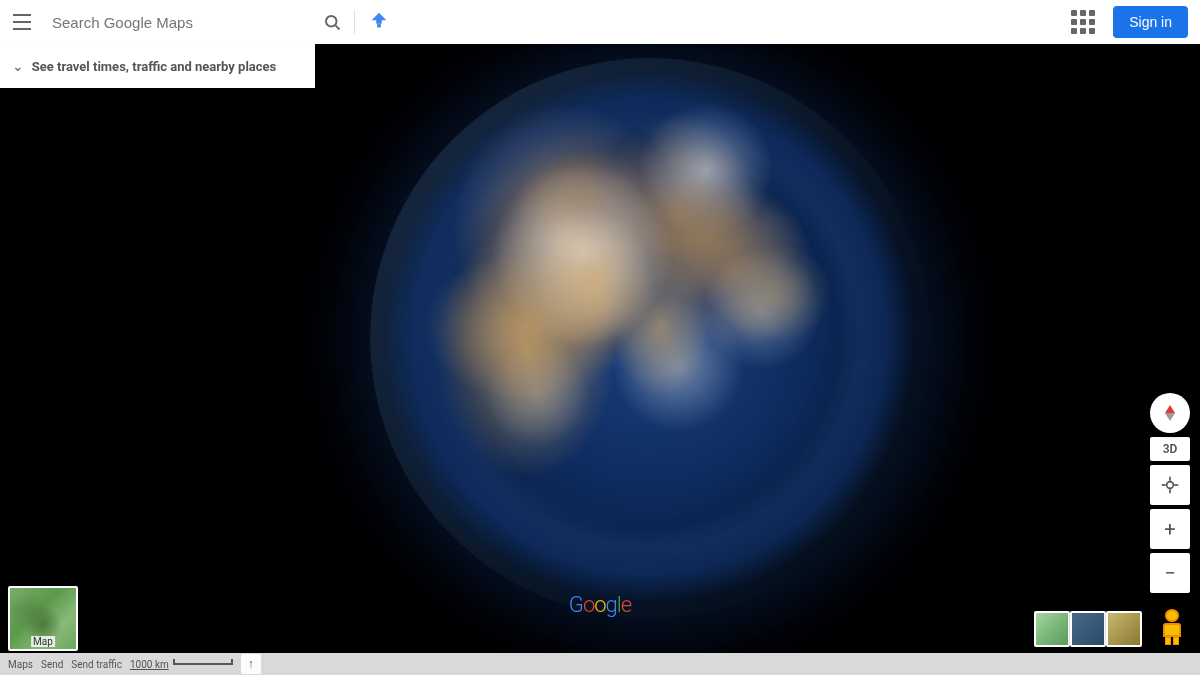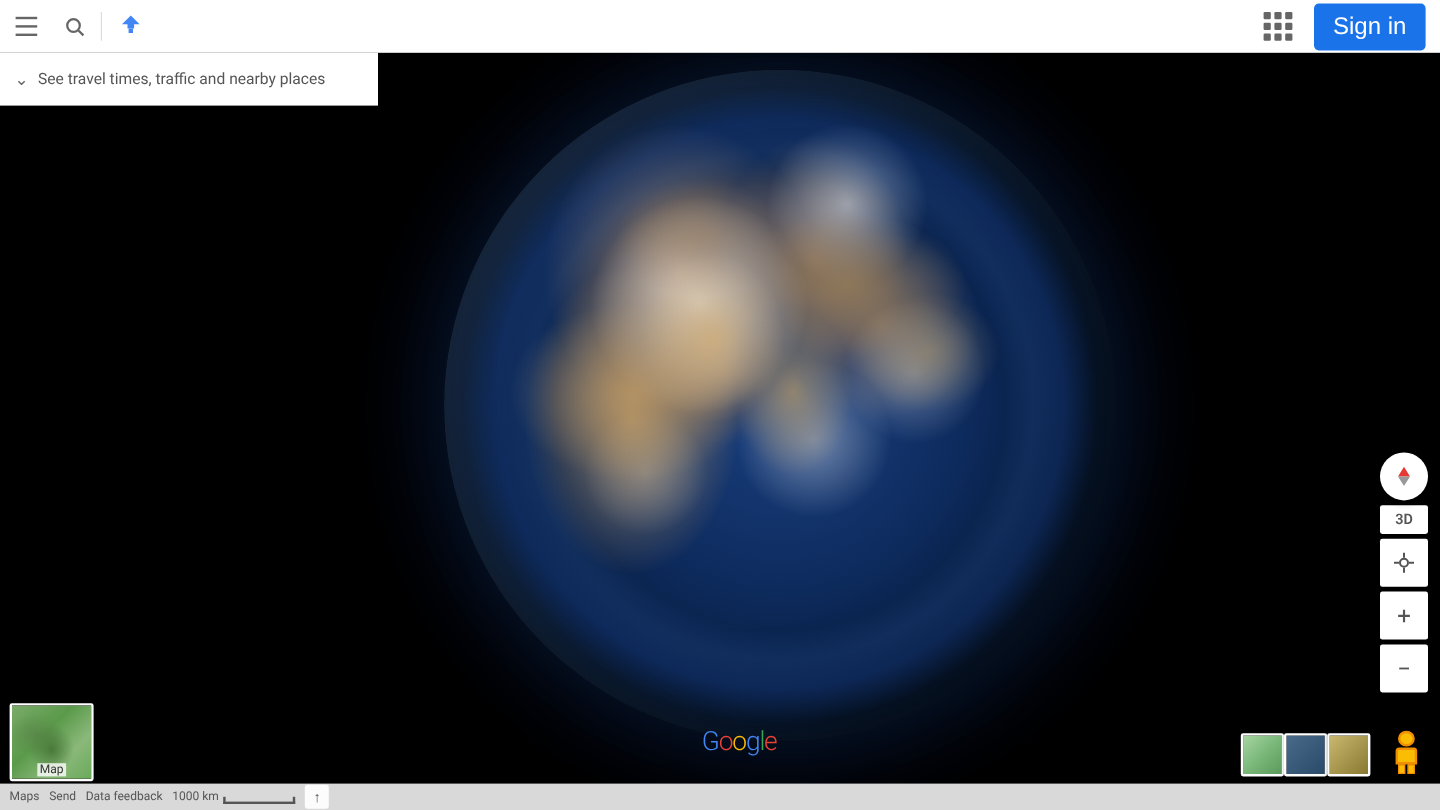--- a/index.html
+++ b/index.html
@@ -194,21 +194,21 @@
       background: #666;
       border-radius: 1px;
     }
 
     #sign-in-btn {
       background: #1a73e8;
       color: #fff;
       border: none;
       border-radius: 4px;
       padding: 8px 16px;
-      font-size: 20px;
+      font-size: 14px;
       font-weight: 500;
       cursor: pointer;
     }
 
     
     #explore-bar {
       position: absolute;
       top: 44px;
       left: 0;
       width: 315px;
@@ -224,20 +224,21 @@
 
     #chevron-icon {
       color: #666;
       font-size: 14px;
       cursor: pointer;
     }
 
     #explore-text {
       font-size: 13px;
       color: #555;
+      font-weight: bold;
     }
 
     
     #map-thumbnail {
       position: absolute;
       bottom: 24px;
       left: 8px;
       width: 70px;
       height: 65px;
       background: #8fba7a;
@@ -267,21 +268,21 @@
       color: #333;
       white-space: nowrap;
       background: rgba(255,255,255,0.8);
       padding: 0 2px;
     }
 
     
     #right-controls {
       position: absolute;
       right: 10px;
-      bottom: 98px;
+      bottom: 82px;
       display: flex;
       flex-direction: column;
       align-items: center;
       gap: 4px;
       z-index: 10;
     }
 
     
     #compass {
       width: 40px;
@@ -423,25 +424,24 @@
     .pegman-leg {
       width: 6px;
       height: 8px;
       background: #fbbc04;
       border: 1px solid #f09000;
     }
 
     
     #google-logo {
       position: absolute;
-      bottom: 44px;
+      bottom: 58px;
       left: 50%;
       transform: translateX(-50%);
       z-index: 10;
-      margin-left: 16px;
     }
 
     .google-logo-text {
       font-size: 22px;
       font-weight: 300;
       letter-spacing: -1px;
     }
 
     .g-blue { color: #4285f4; }
     .g-red { color: #ea4335; }
@@ -472,24 +472,25 @@
     }
 
     .attr-link {
       color: #555;
       cursor: pointer;
       text-decoration: none;
     }
 
     #scale-bar {
       display: flex;
-      align-items: flex-end;
+      align-items: flex-start;
       gap: 4px;
       font-size: 10px;
       color: #555;
+      text-decoration: underline;
     }
 
     .scale-line {
       width: 60px;
       height: 6px;
       border: 2px solid #555;
       border-top: none;
       position: relative;
     }
 
@@ -515,20 +516,23 @@
 
 <div id="header">
   <div id="menu-btn">
     <div class="hamburger">
       <span></span>
         <span></span>
         <span></span>
     </div>
   </div>
 
+  <div id="search-box">
+    <input id="search-input" type="text" placeholder="Search Google Maps" style="">
+  </div>
 
   <div id="search-icon-btn">
     <svg width="18" height="18" viewBox="0 0 24 24" fill="none" stroke="#666" stroke-width="2.5">
       <circle cx="11" cy="11" r="7"></circle>
       <line x1="16.5" y1="16.5" x2="22" y2="22"></line>
     </svg>
   </div>
 
   <div id="divider"></div>
 
@@ -604,19 +608,19 @@
 
 <div id="map-type-controls">
   <div class="map-layer-btn layer-default"></div>
   <div class="map-layer-btn layer-satellite"></div>
   <div class="map-layer-btn layer-terrain"></div>
 </div>
 
 <div id="attribution">
   <span class="attr-link">Maps</span>
   <span class="attr-link">Send</span>
-  <span class="attr-link">Data feedback</span>
+  <span class="attr-link">Send traffic</span>
   <div id="scale-bar">
     <span>1000 km</span>
     <div class="scale-line"></div>
   </div>
   <div id="expand-btn">↑</div>
 </div>
 
 </body></html>

